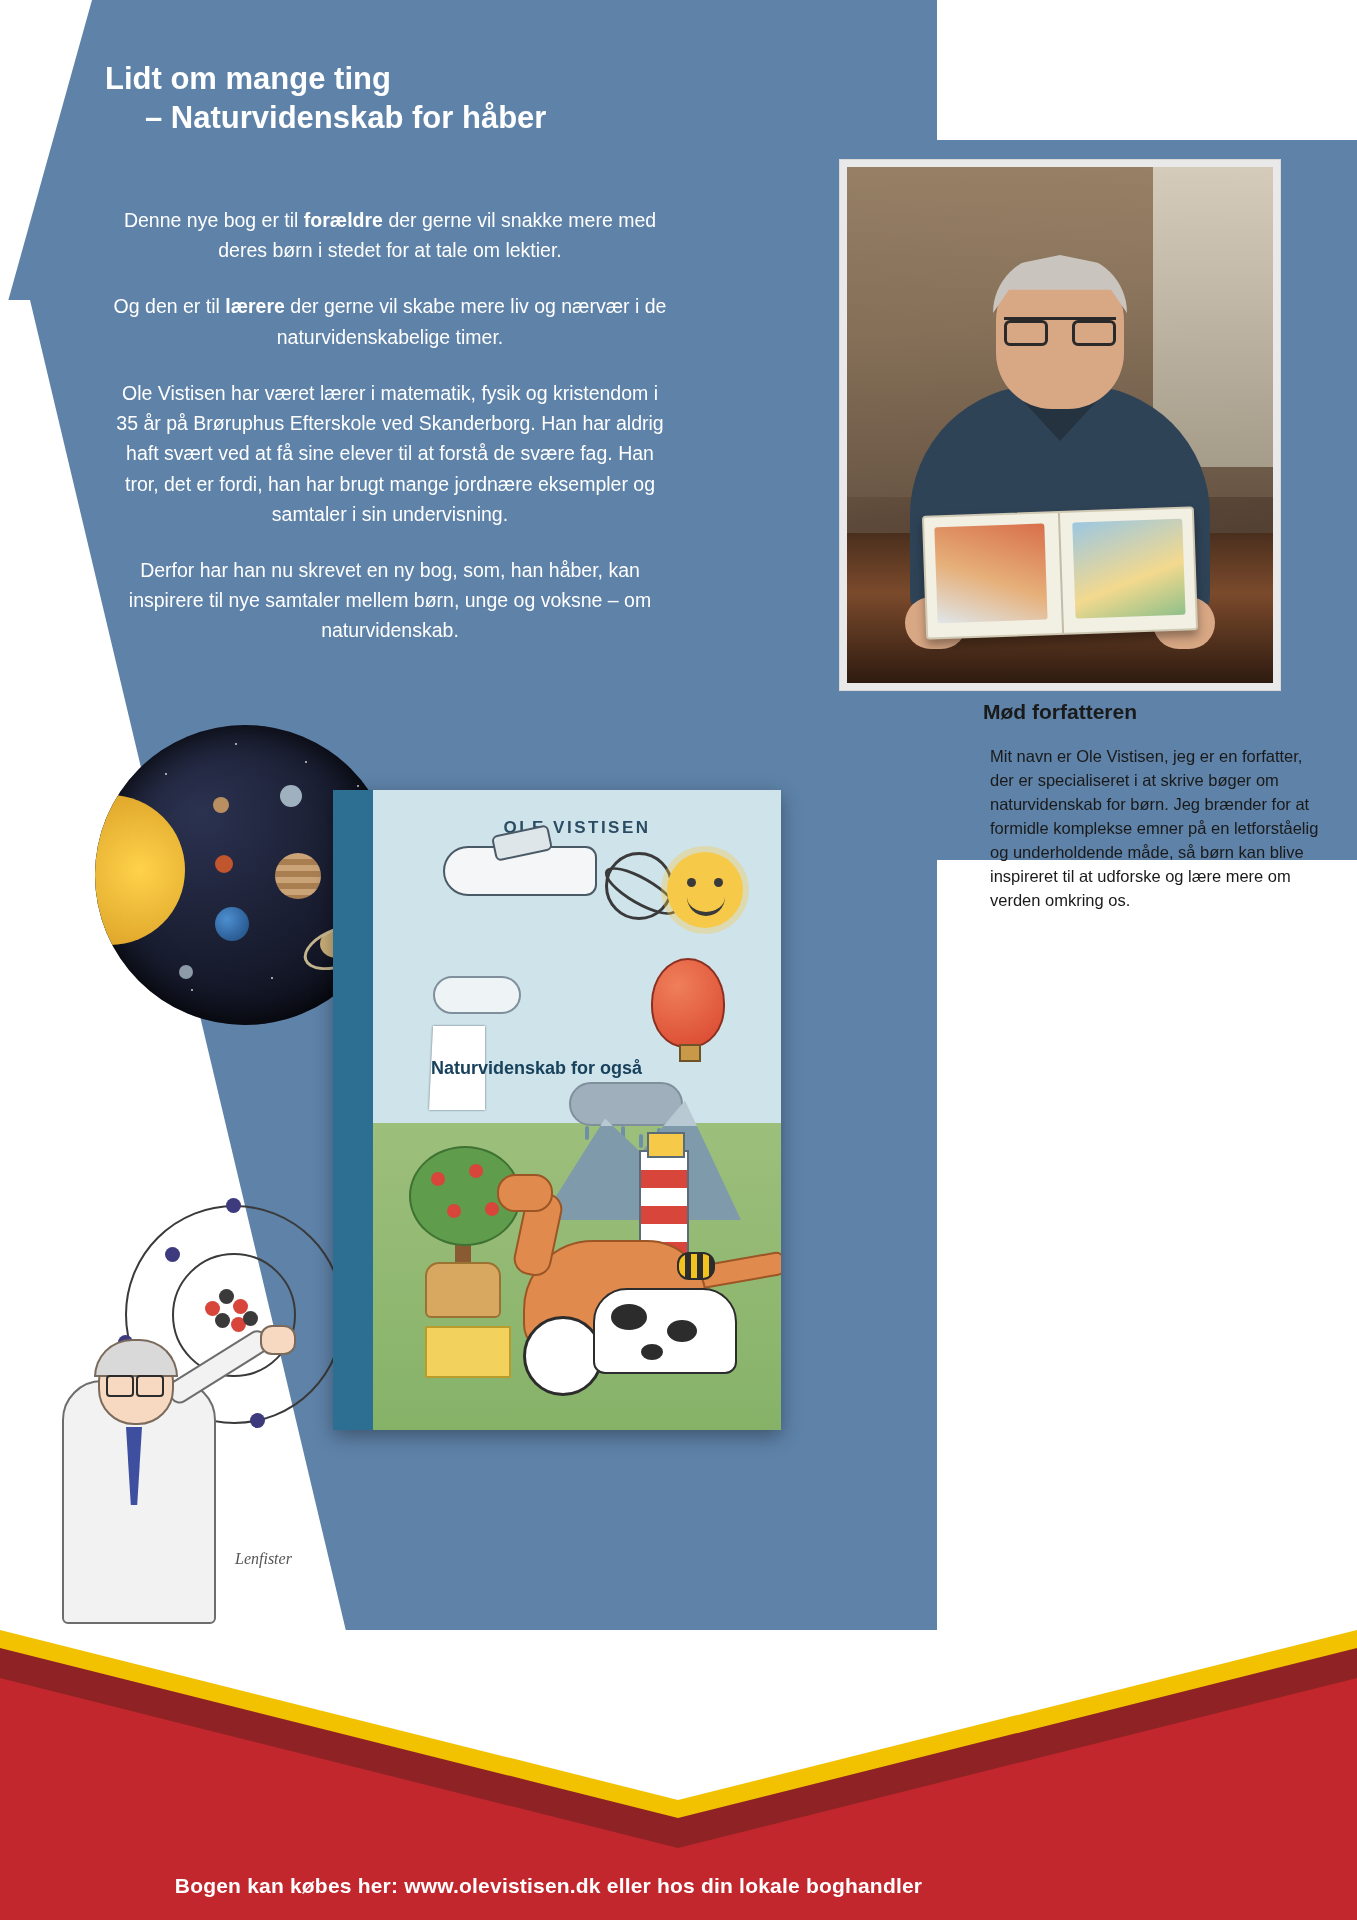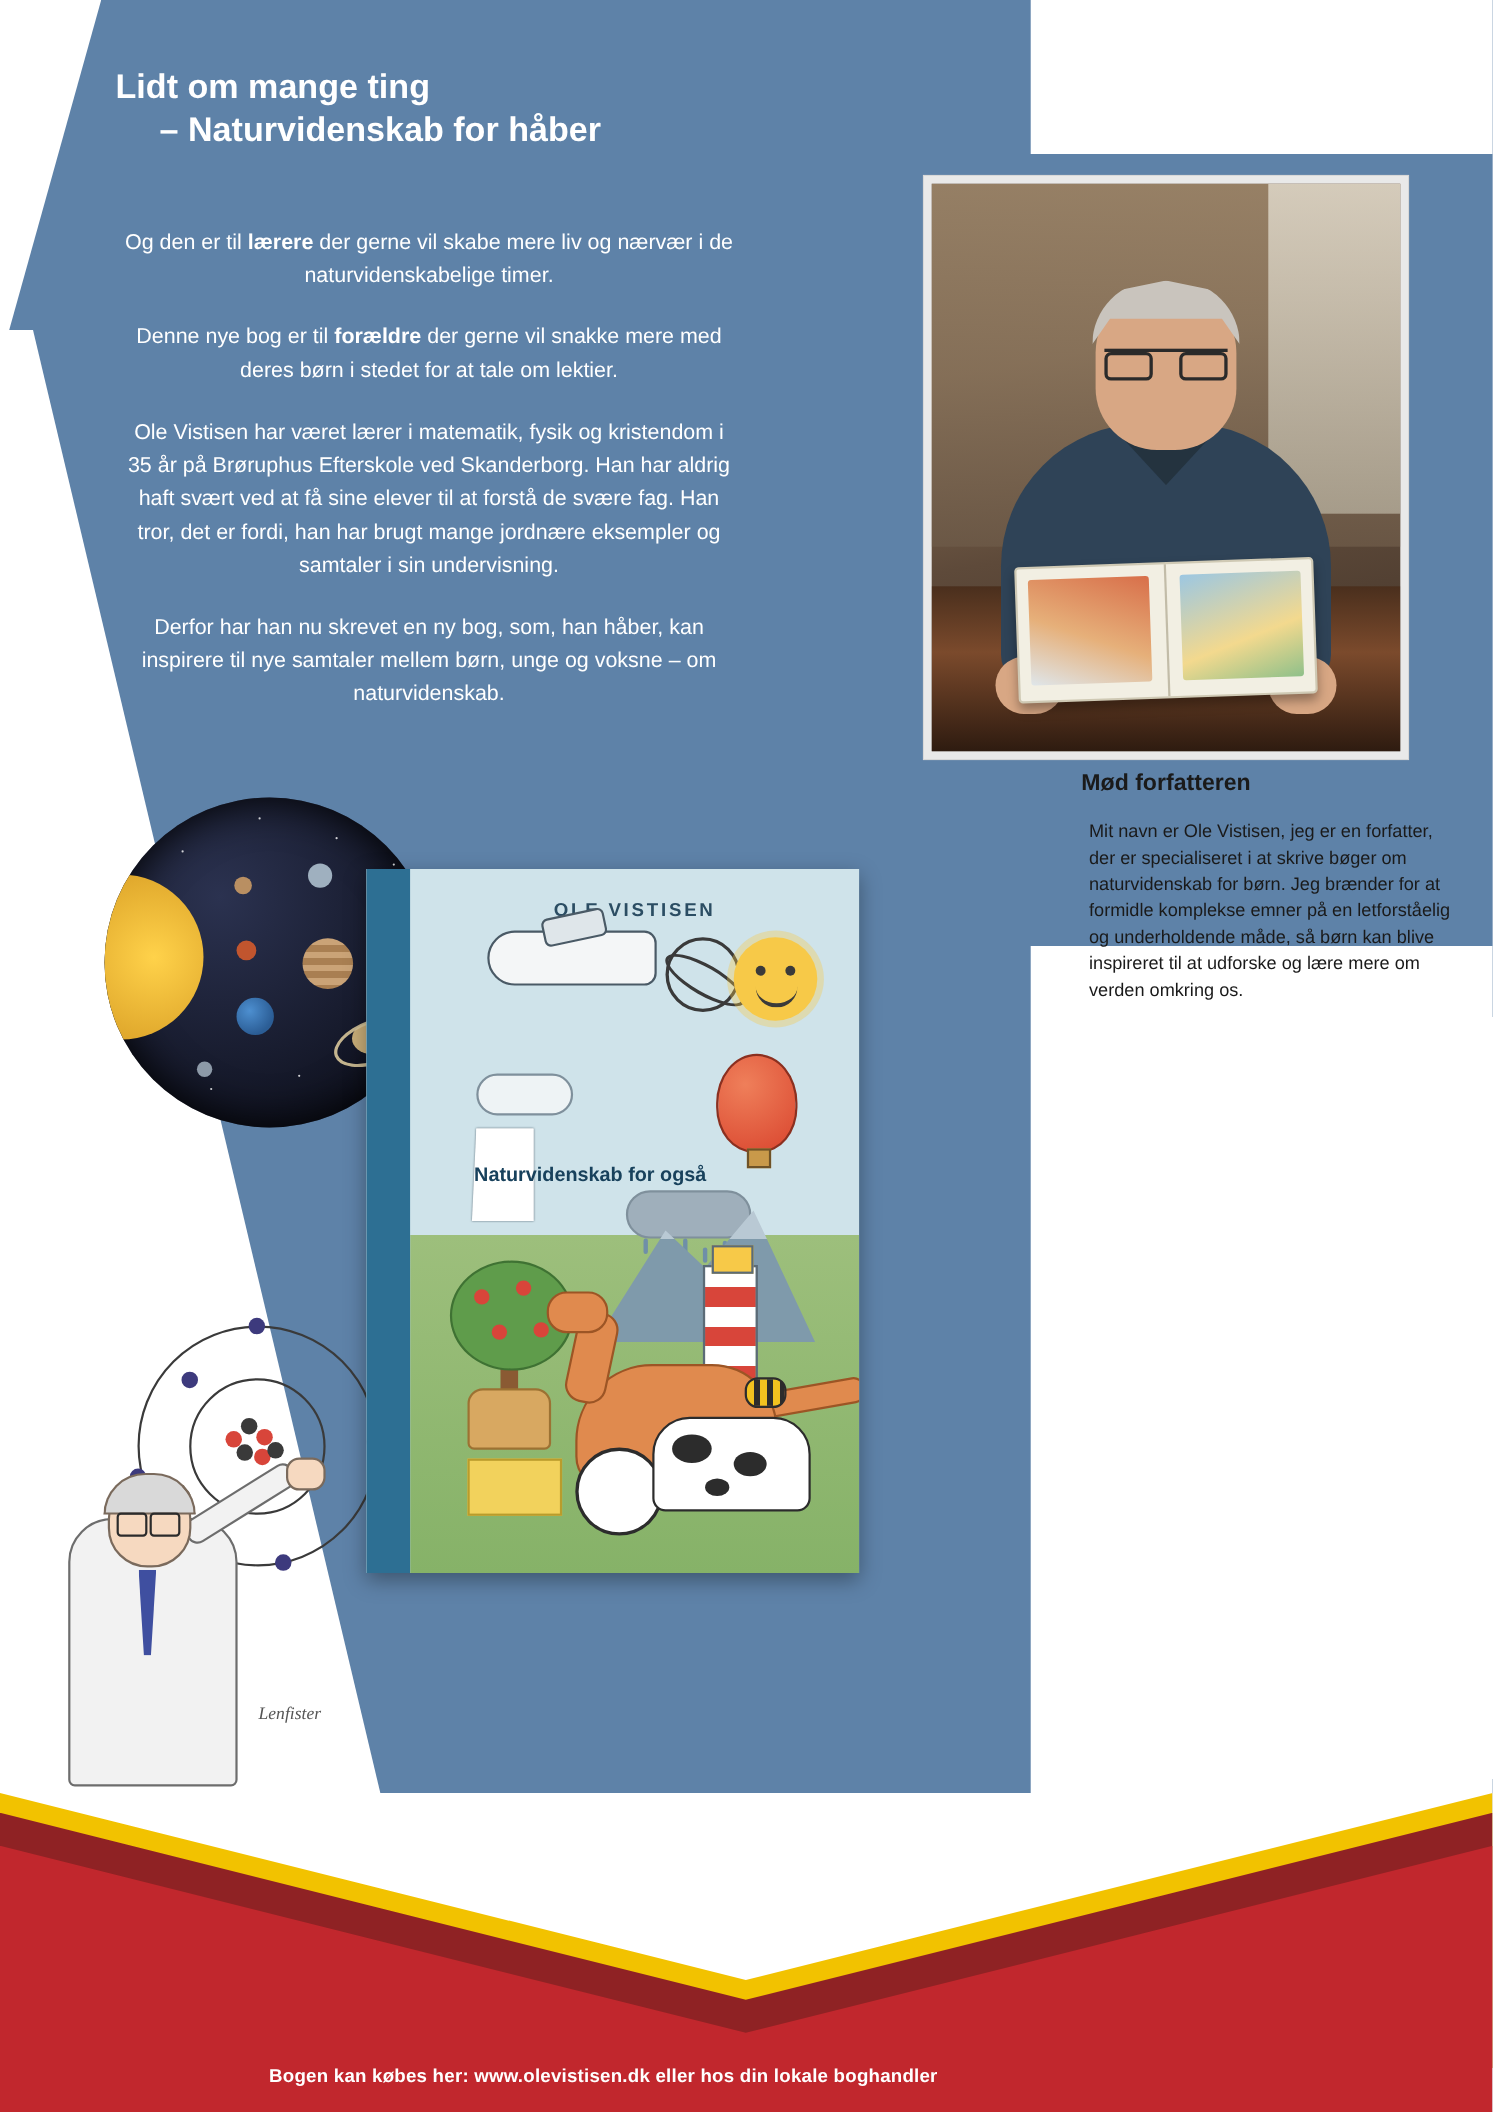--- a/index.html
+++ b/index.html
@@ -85,21 +85,21 @@
     width: 1357px; height: 242px;
     background: #c1272d;
     clip-path: polygon(0 0, 678px 170px, 1357px 0, 1357px 242px, 0 242px);
   }
   .footer-text {
     position: absolute;
     left: 0; bottom: 22px;
     width: 1097px;
     text-align: center;
     color: #ffffff;
-    font-size: 17px;
+    font-size: 21px;
     font-weight: 600;
     letter-spacing: 0.2px;
     z-index: 9;
   }
 
   
   .title-block {
     position: absolute;
     left: 105px; top: 60px;
     width: 640px;
@@ -525,24 +525,24 @@
 
 <div class="title-block">
   <div class="title-line1">Lidt om mange ting</div>
   <div class="title-line2">– Naturvidenskab for håber</div>
 </div>
 
 <div class="quote">” Hele bogen lægger op til en samtale mellem voksen og barn, selvom man kun læser 4 linjer og derefter får en rigtig god samtale med barnet, har jeg også opnået det jeg gerne ville ”</div>
 
 <div class="intro">
   <p>
-    <span>Og den er til </span><b>lærere</b><span> der gerne vil skabe mere liv og nærvær i de naturvidenskabelige timer.</span>
+    <span>Denne nye bog er til </span><b>forældre</b><span> der gerne vil snakke mere med deres børn i stedet for at tale om lektier.</span>
   </p>
   <p>
-    <span>Denne nye bog er til </span><b>forældre</b><span> der gerne vil snakke mere med deres børn i stedet for at tale om lektier.</span>
+    <span>Og den er til </span><b>lærere</b><span> der gerne vil skabe mere liv og nærvær i de naturvidenskabelige timer.</span>
   </p>
   <p>Ole Vistisen har været lærer i matematik, fysik og kristendom i 35 år på Brøruphus Efterskole ved Skanderborg. Han har aldrig haft svært ved at få sine elever til at forstå de svære fag. Han tror, det er fordi, han har brugt mange jordnære eksempler og samtaler i sin undervisning.</p>
   <p>Derfor har han nu skrevet en ny bog, som, han håber, kan inspirere til nye samtaler mellem børn, unge og voksne – om naturvidenskab.</p>
 </div>
 
 <div class="photo-frame">
   <div class="photo">
     <div class="wall"></div>
     <div class="window"></div>
     <div class="table"></div>

